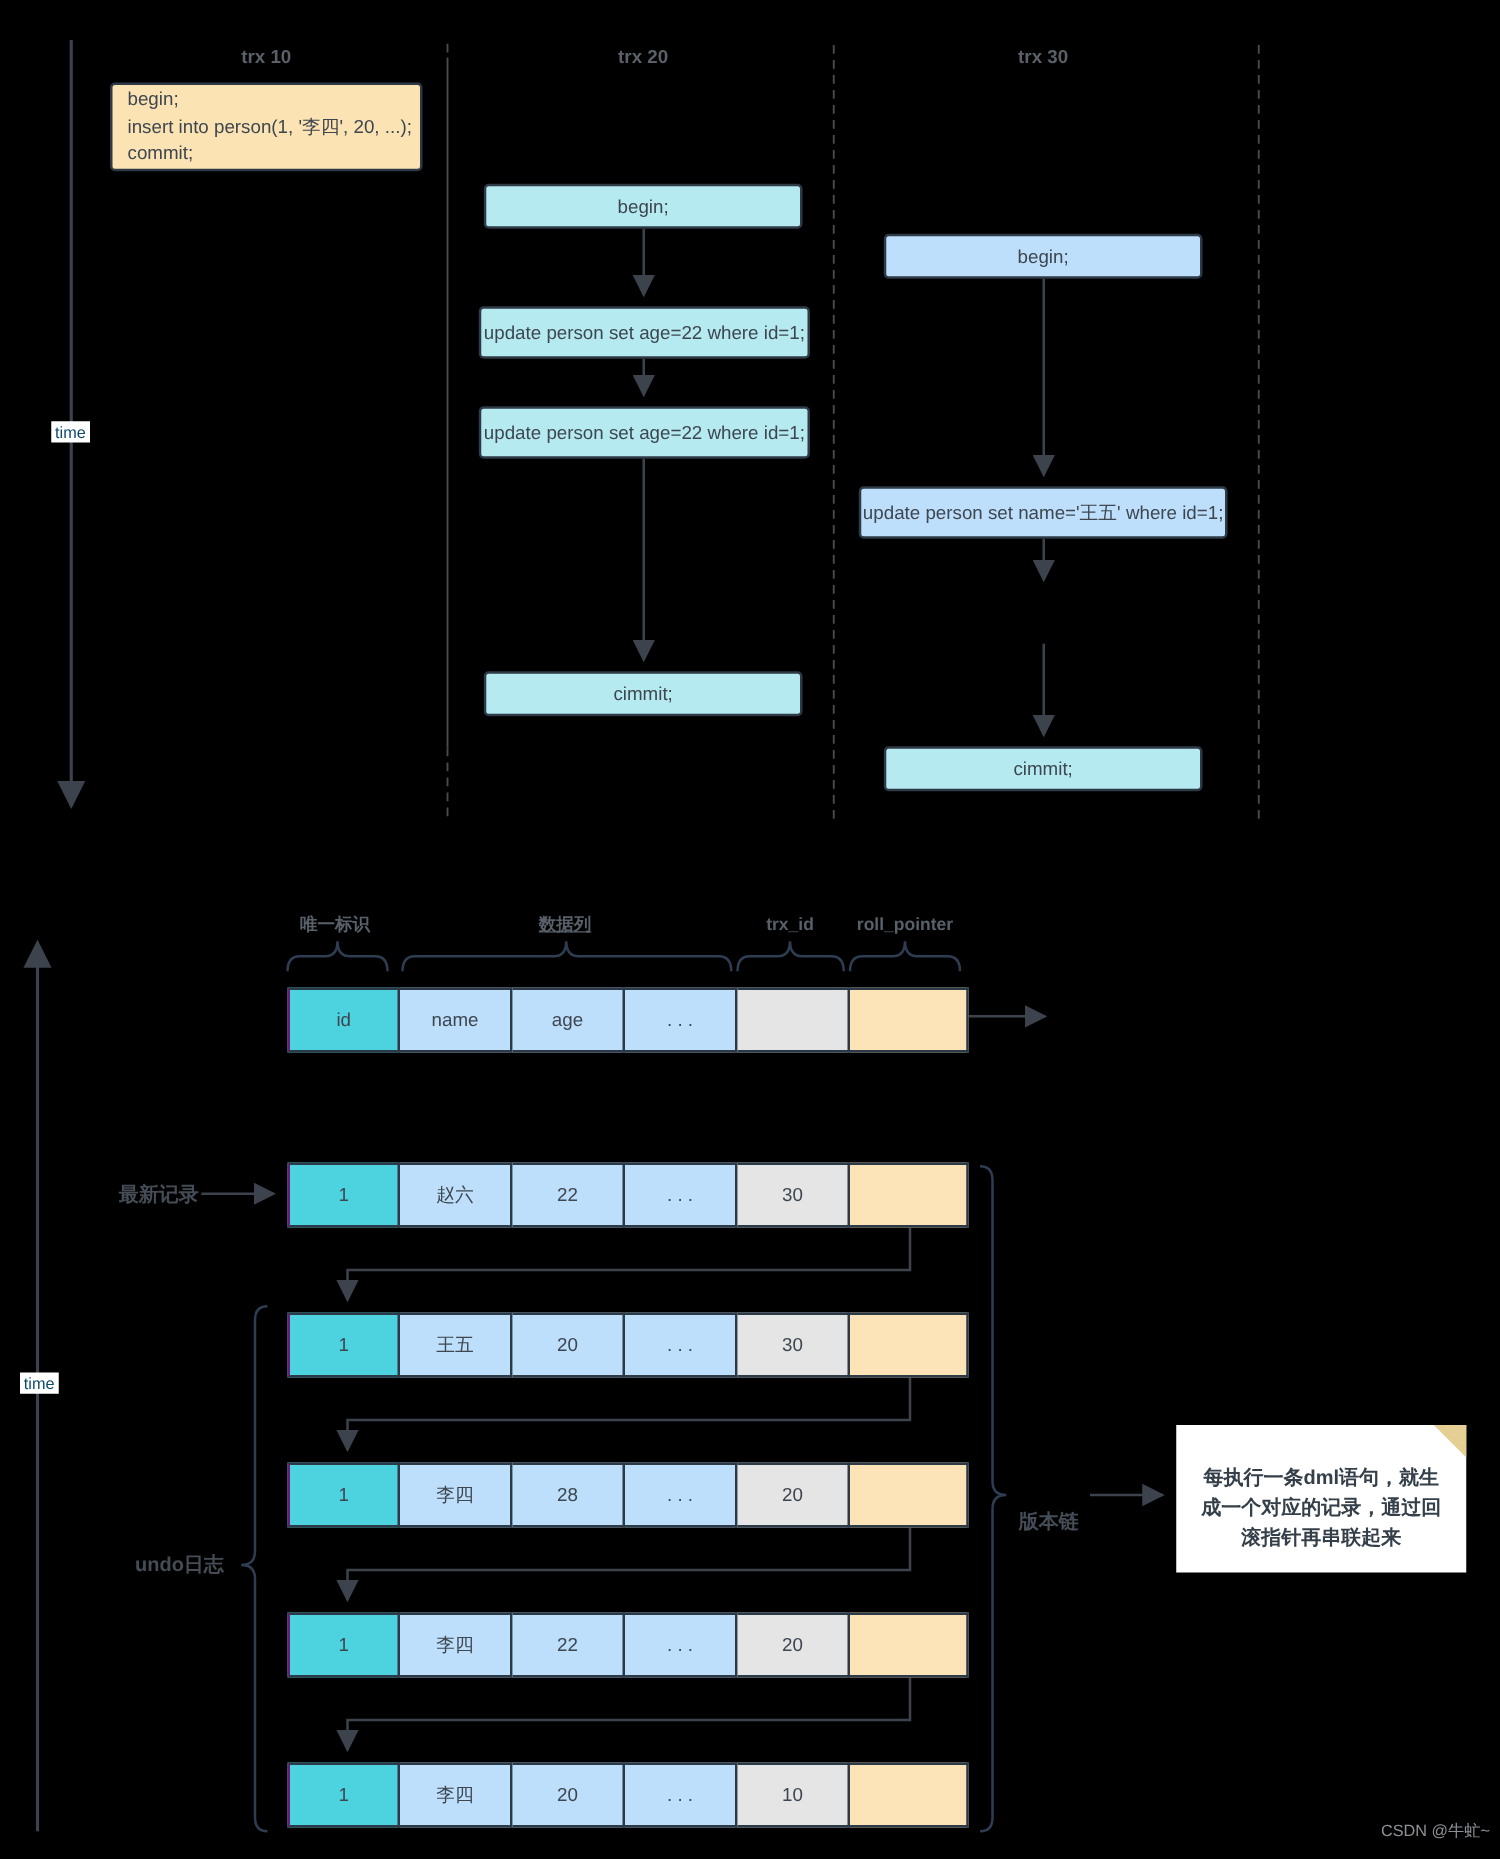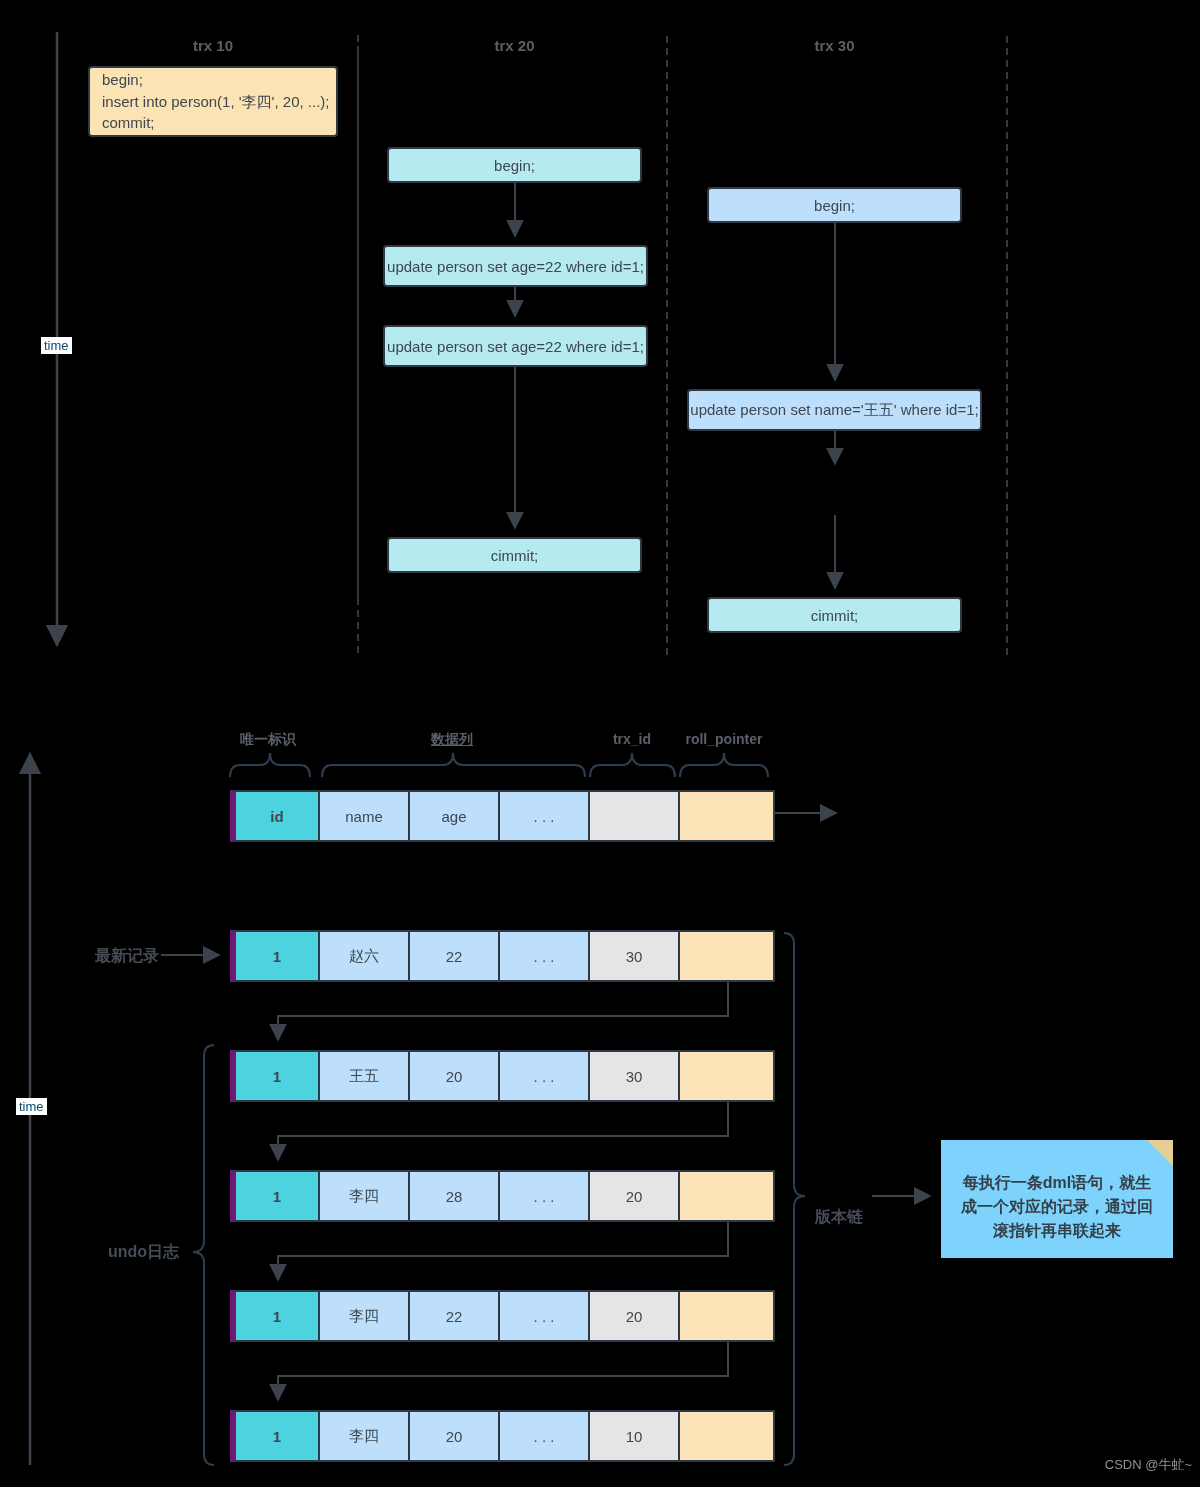--- a/index.html
+++ b/index.html
@@ -22,30 +22,30 @@
   .fbox.multiline{flex-direction:column;align-items:flex-start;justify-content:center;padding-left:12px;line-height:1.45;}
 
   .brace-label{position:absolute;font-weight:bold;font-size:14px;color:#59606a;text-align:center;z-index:4;}
   .side-label{position:absolute;font-weight:bold;font-size:16px;color:#454c55;z-index:4;white-space:nowrap;}
 
   .vrow{position:absolute;left:230px;width:545px;height:52px;display:flex;z-index:3;}
   .cell{
     box-sizing:border-box;border:2px solid #2c3946;border-left:none;
     display:flex;align-items:center;justify-content:center;font-size:15px;color:#3e4750;
   }
-  .cell.first{border-left:6px solid #701a75;font-weight:bold;}
+  .cell.first{border-left:2px solid #701a75;}
   .w90{width:90px;} .w95{width:95px;}
   .teal{background:#4dd3e0;}
   .lblue{background:#bddffb;}
   .plum{background:#e5e5e5;}
   .peachc{background:#fce3b8;}
 
   .note{
     position:absolute;left:941px;top:1140px;width:232px;height:118px;box-sizing:border-box;
-    background:#7dd3fc;padding:26px 14px 10px 14px;z-index:3;
+    background:#ffffff;padding:26px 14px 10px 14px;z-index:3;
     display:flex;align-items:center;justify-content:center;
     font-size:16px;font-weight:bold;color:#343f49;text-align:center;line-height:1.5;
   }
   .note .fold{
     position:absolute;top:0;right:0;width:0;height:0;
     border-top:26px solid #e5cf94;border-left:26px solid transparent;
   }
   .watermark{position:absolute;left:1000px;top:1456px;width:192px;text-align:right;font-size:13px;color:#8d9197;z-index:4;}
 </style>
 </head>

